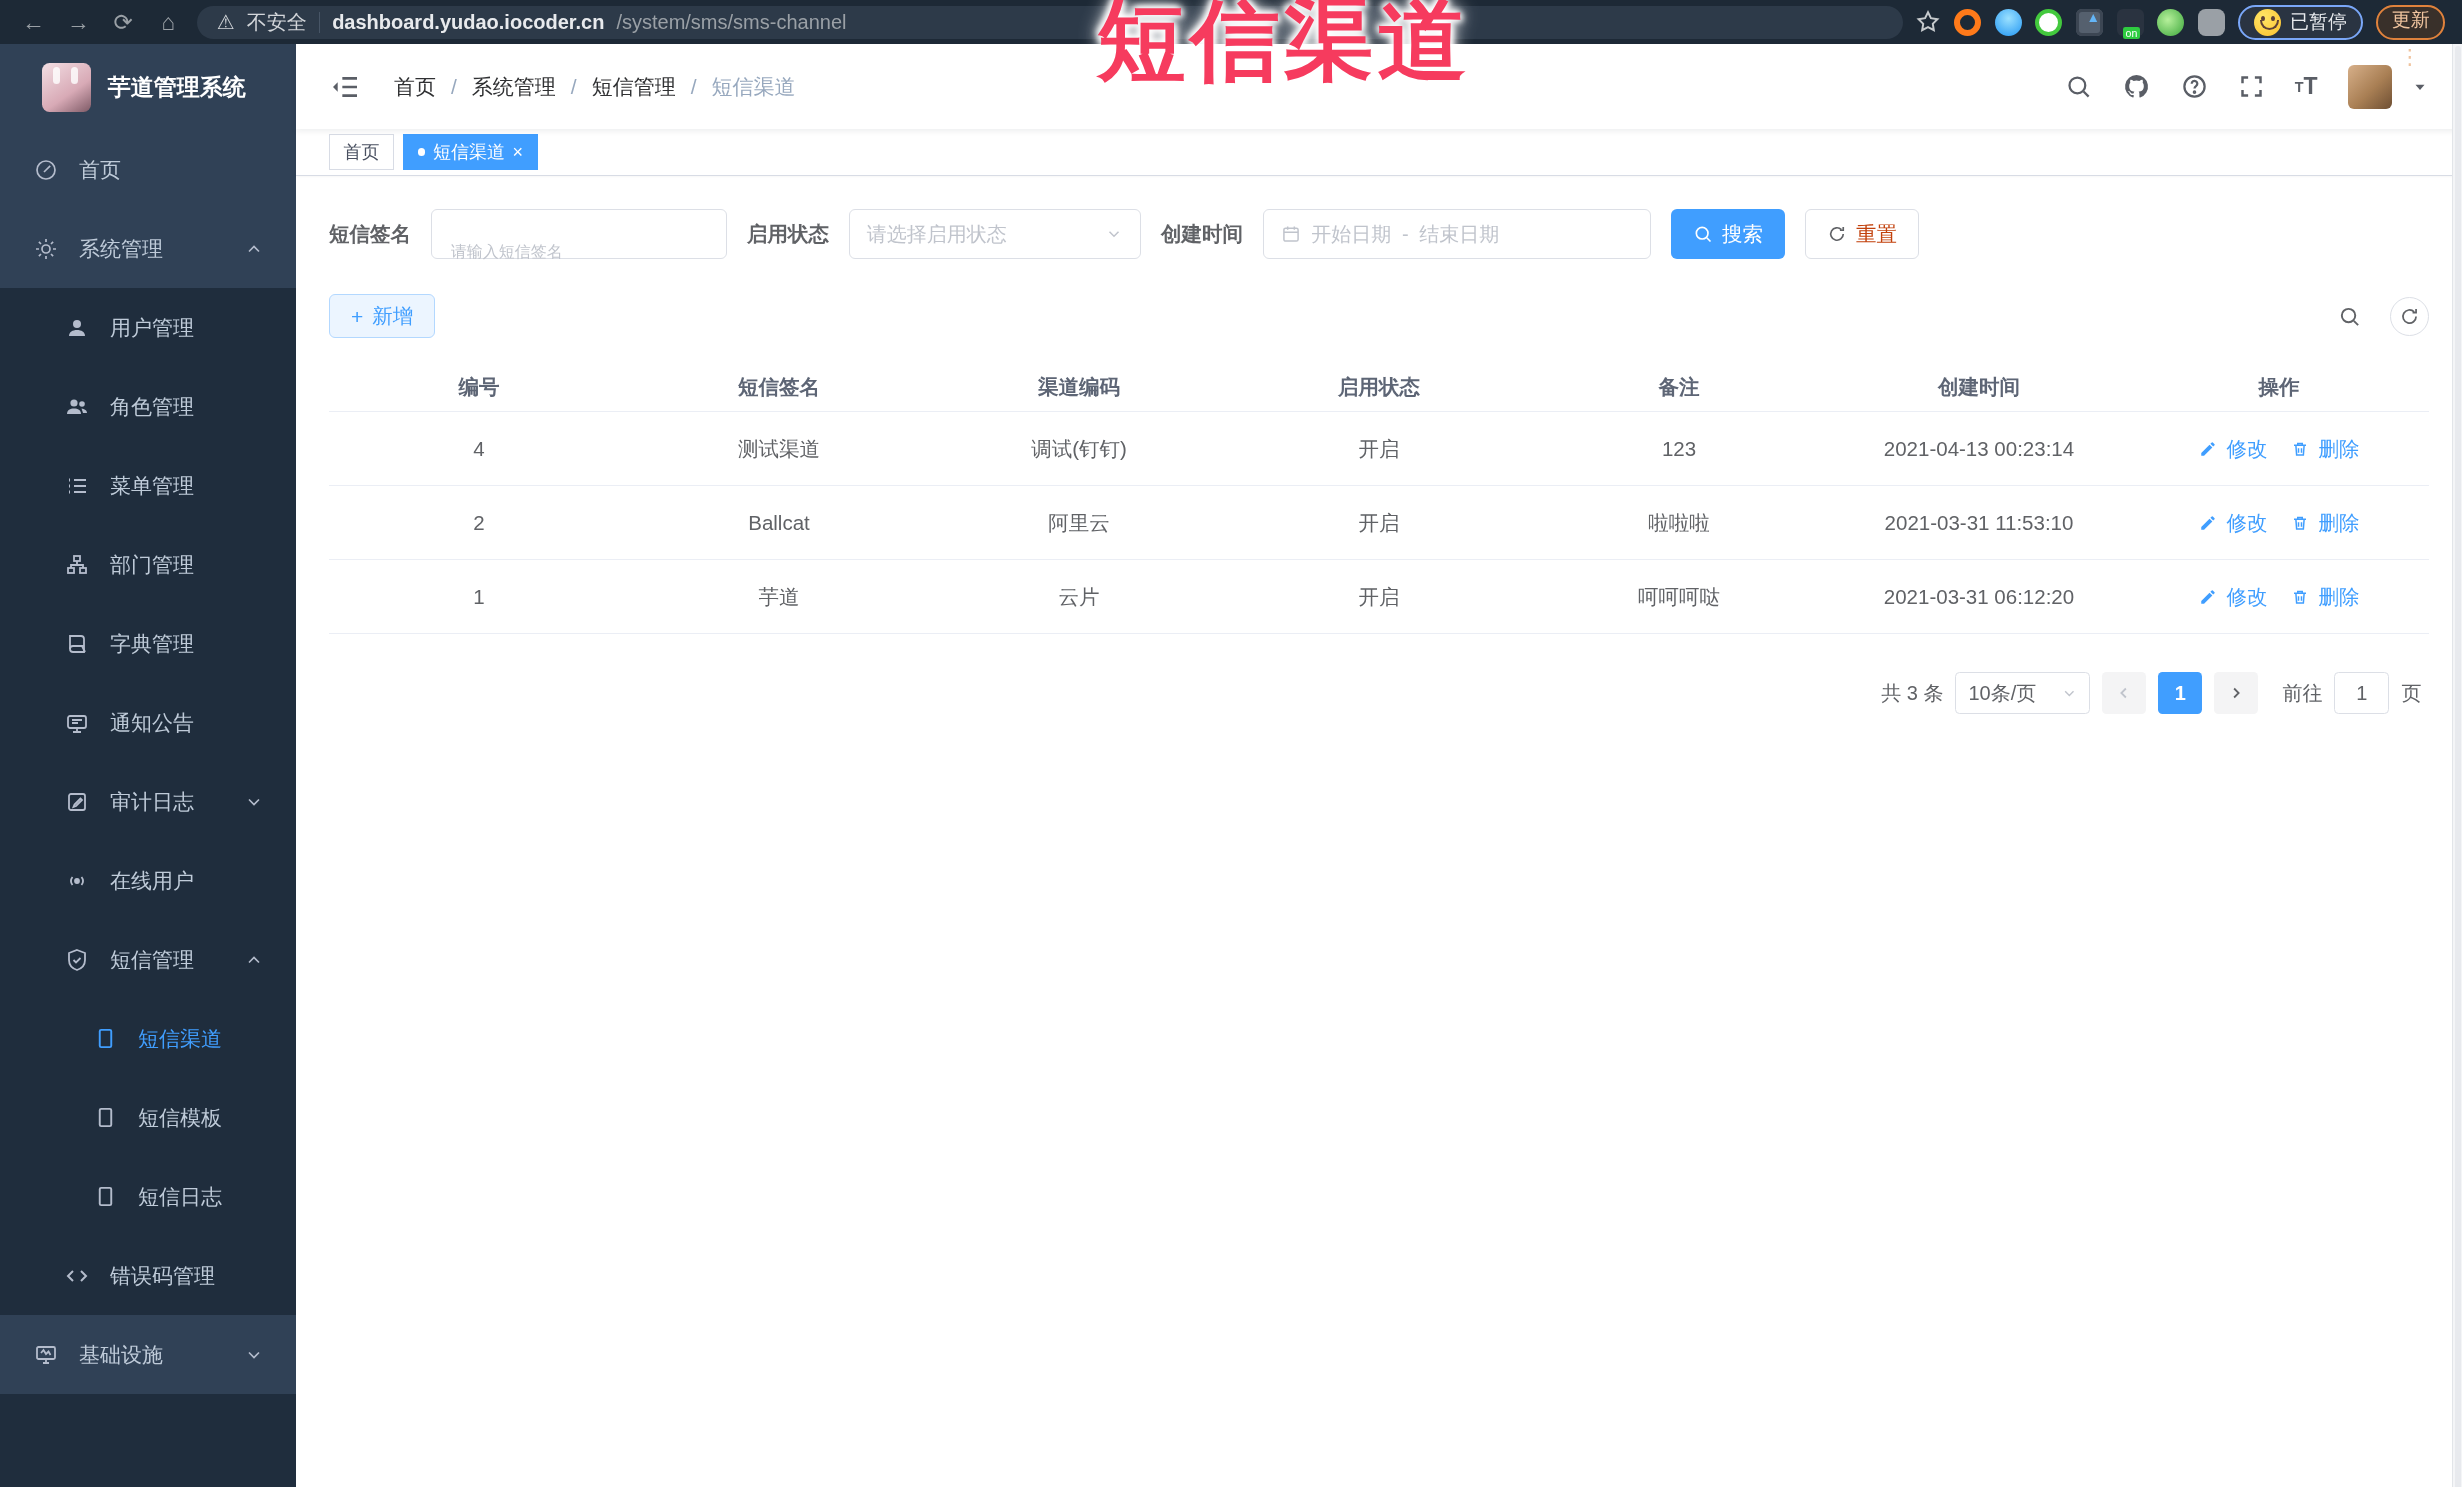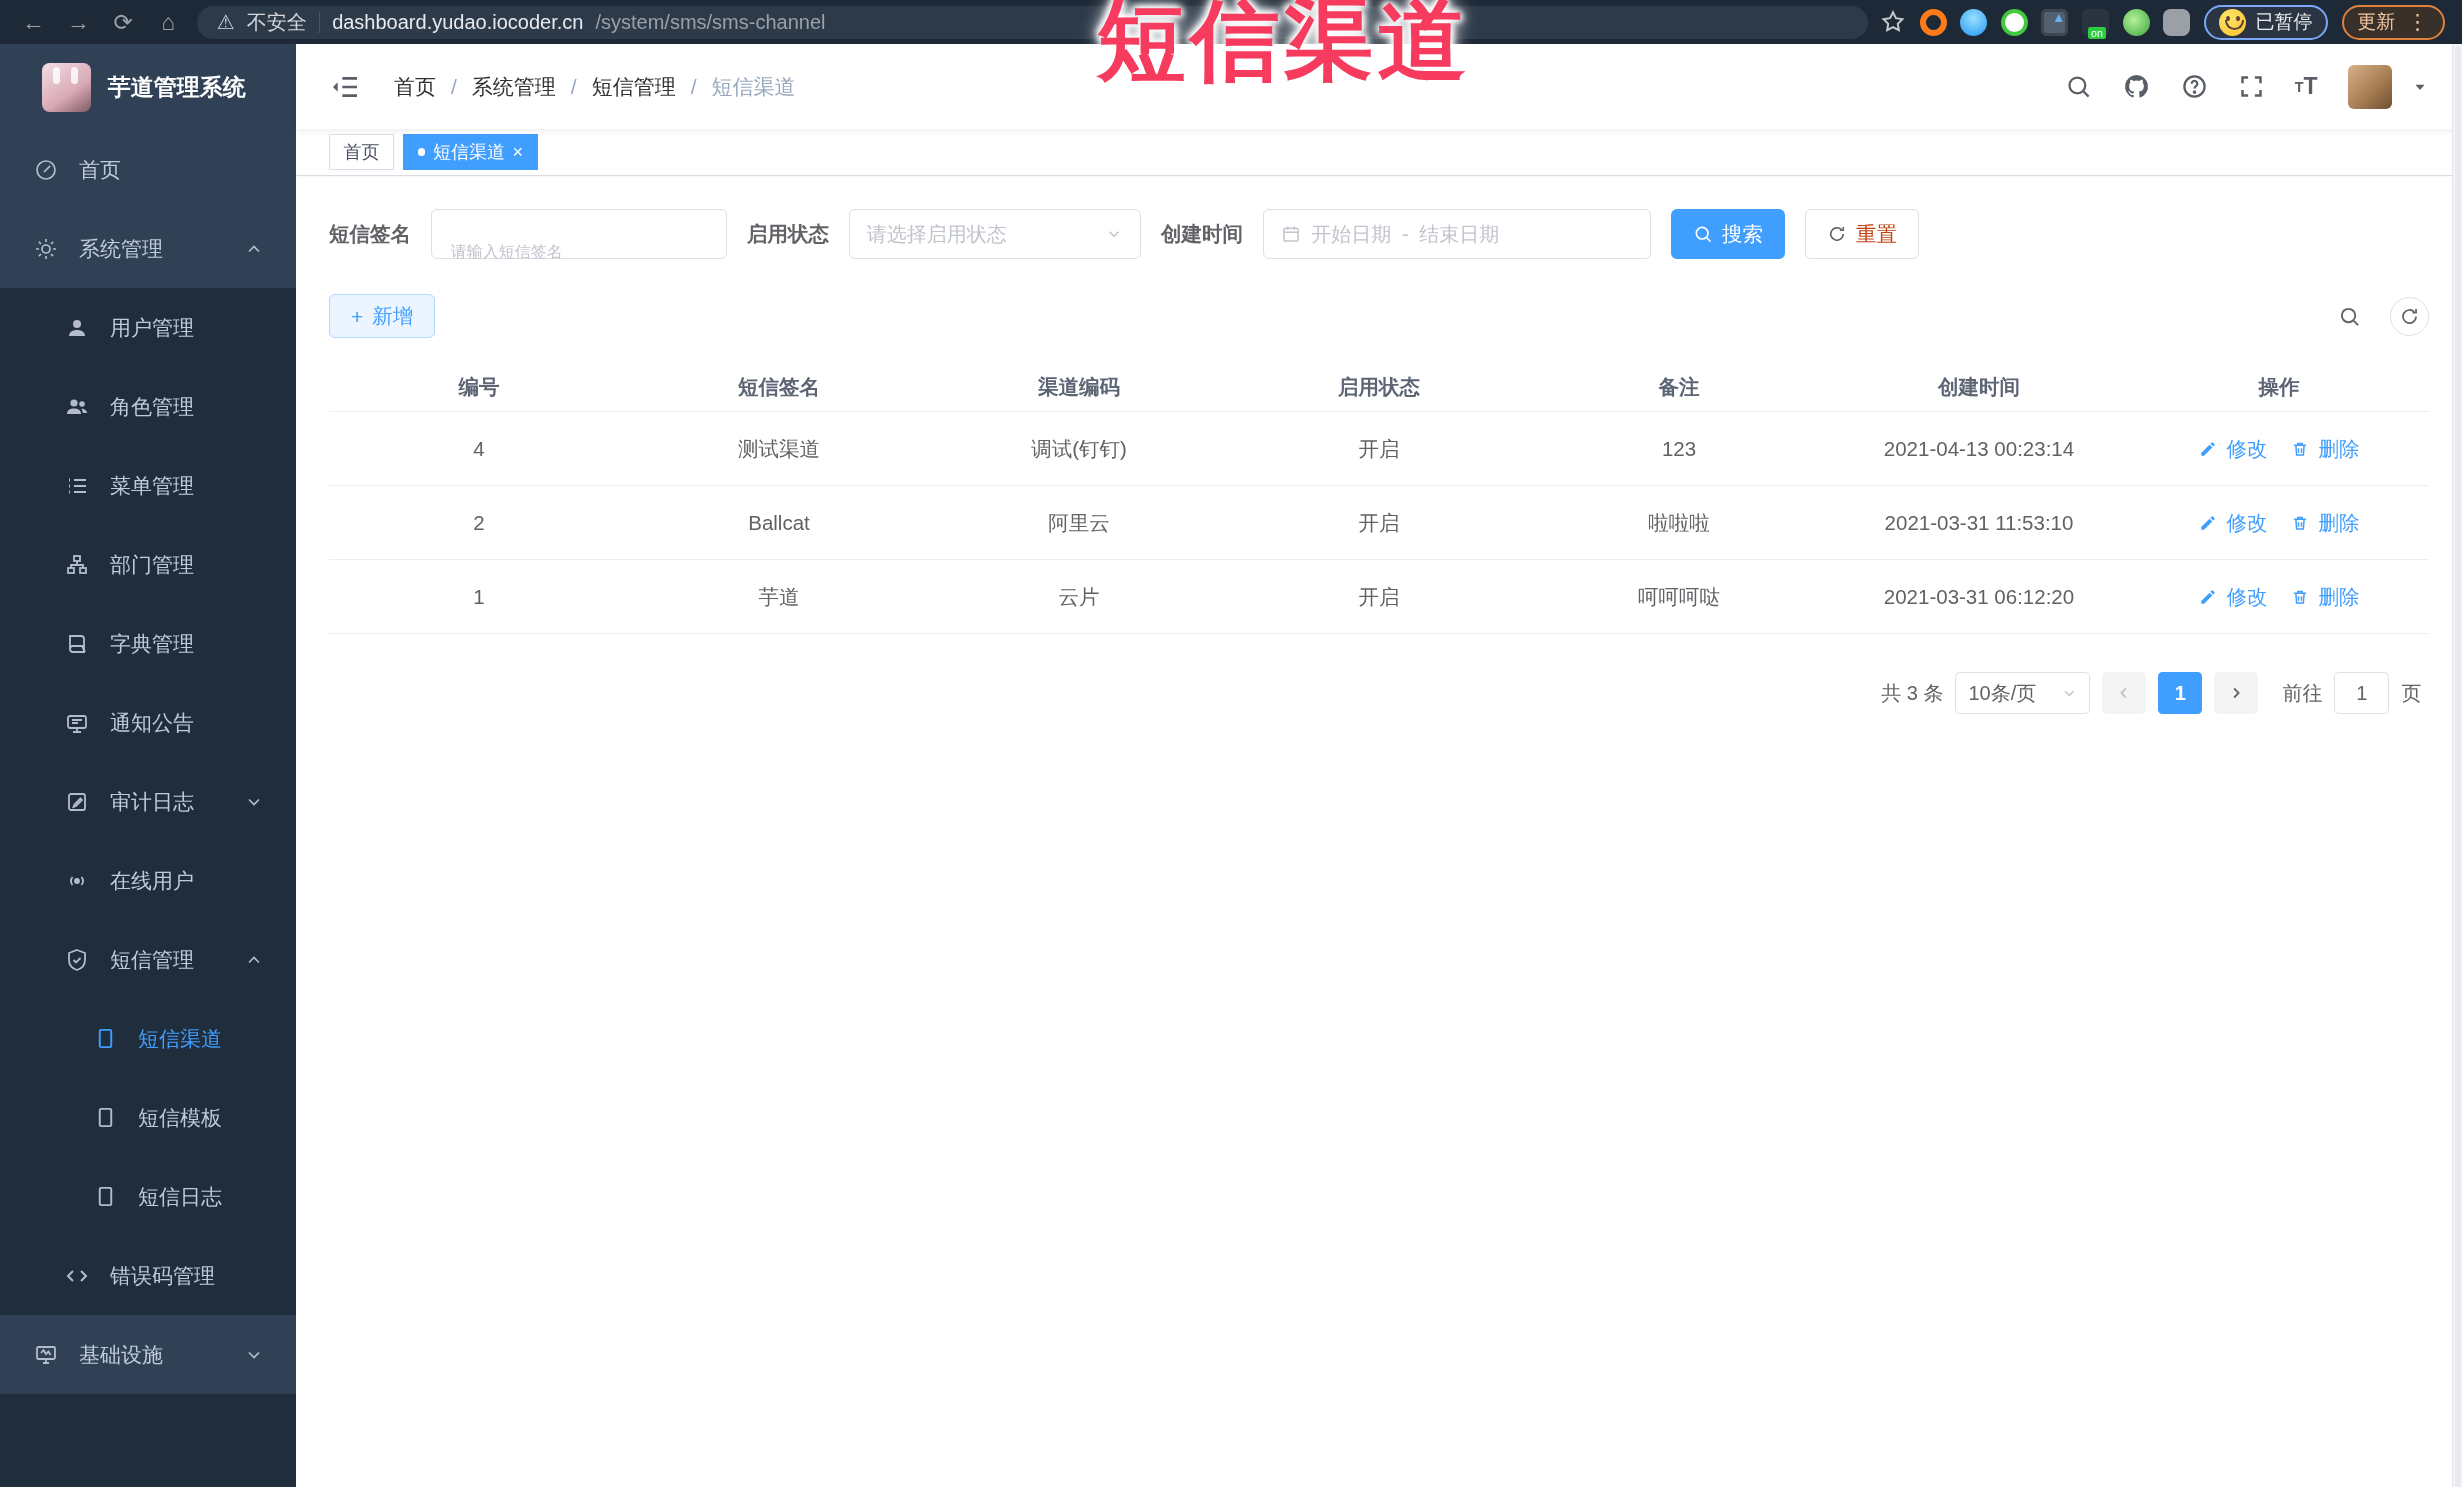--- a/index.html
+++ b/index.html
@@ -6,28 +6,28 @@
   *{box-sizing:border-box;font-family:"Liberation Sans","DejaVu Sans",sans-serif;}
   .stage{position:relative;width:2462px;height:1488px;overflow:hidden;background:#fff;}
 
   
   .browser{position:absolute;top:0;left:0;width:100%;height:44px;background:#1d2936;display:flex;align-items:center;gap:12px;padding:0 16.7px;z-index:5;}
   .nav-ic{color:#9aa0a6;font-size:23px;width:33px;height:33px;display:flex;align-items:center;justify-content:center;border-radius:50%;}
   .omnibox{flex:1;height:33px;background:#2d3a49;border-radius:16.7px;display:flex;align-items:center;gap:12px;padding:0 20px;font-size:20px;min-width:0;overflow:hidden;}
   .warn{color:#d3d6da;font-size:20px;}
   .sec-label{color:#d3d6da;}
   .ob-div{width:1.5px;height:21px;background:#46536333;background:#475566;}
-  .url-host{color:#e8eaed;font-weight:400;white-space:nowrap;}
+  .url-host{color:#e8eaed;font-weight:700;white-space:nowrap;}
   .url-path{color:#9aa0a6;white-space:nowrap;}
   .ext-zone{display:flex;align-items:center;gap:13.6px;}
   .ext{width:27px;height:27px;border-radius:50%;position:relative;flex:none;}
   .ext.sq{border-radius:6px;}
   .chip{height:35px;border-radius:18px;display:flex;align-items:center;gap:9px;padding:0 13.6px;font-size:19px;color:#e8eaed;flex:none;}
   .chip.profile{border:2.3px solid #7aa7f8;background:#2a3442;}
-  .chip.update{border:2.3px solid #e0823c;background:#39302a;color:#efc39e;gap:12px;}
+  .chip.update{border:2.3px solid #e0823c;background:#39302a;color:#efc39e;gap:12px;flex-direction:column;}
   .smiley{width:27px;height:27px;border-radius:50%;background:radial-gradient(circle at 35% 30%,#ffe566,#fbc02d);position:relative;}
   .smiley:before{content:"";position:absolute;left:6.8px;top:7.6px;width:3.8px;height:5.3px;border-radius:50%;background:#5d4037;box-shadow:10px 0 0 #5d4037;}
   .smiley:after{content:"";position:absolute;left:6px;top:11.4px;width:15px;height:8.3px;border:2.3px solid #5d4037;border-top:none;border-radius:0 0 15px 15px;}
   .dots{font-size:21px;color:#efc39e;letter-spacing:1.5px;}
 
   
   .overlay-title{position:absolute;left:1097px;top:-7.6px;z-index:60;font-size:89px;font-weight:700;letter-spacing:4.5px;color:#f63b5e;line-height:1.1;
     text-shadow:0 0 7.6px #fff,0 0 13.6px #fff,0 0 21px rgba(255,255,255,.95),2.3px 2.3px 6px rgba(255,255,255,.85),-2.3px -2.3px 6px rgba(255,255,255,.85);}
 
   

